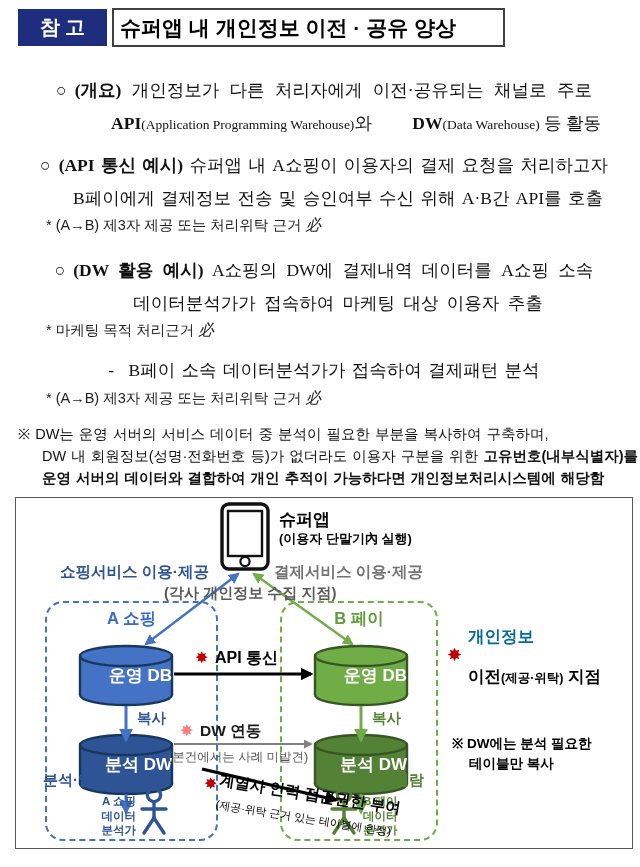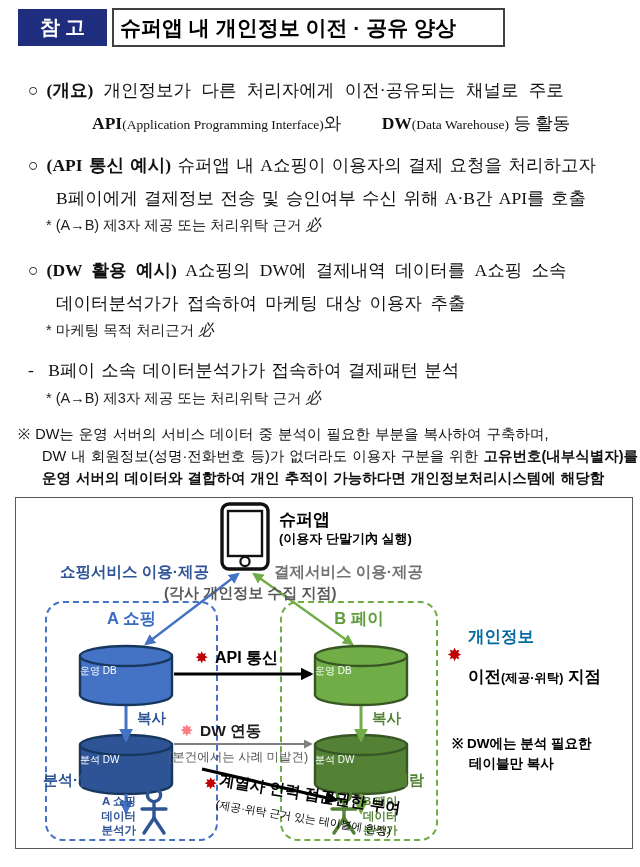--- a/index.html
+++ b/index.html
@@ -15,21 +15,21 @@
     display:flex; align-items:center; justify-content:center; letter-spacing:5px;
     padding-left:5px;
   }
   .title-box {
     position:absolute; left:112px; top:8px; width:393px; height:39px;
     border:2px solid #404040; display:flex; align-items:center;
     padding-left:6px; font-weight:bold; font-size:21px; color:#000;
   }
   
   .serif { font-family:"Liberation Serif", serif; }
-  .bullet { position:absolute; left:28px; width:612px; font-size:17.5px; color:#111; }
+  .bullet { position:absolute; left:18px; width:612px; font-size:17.5px; color:#111;text-align:center; }
   .bullet .line { line-height:33px; white-space:nowrap; }
   .bullet .line2 { padding-left:28px; }
   .blbl { font-weight:bold; }
   .marker { margin-right:8px; }
   .small-paren { font-size:13.5px; }
   .apidw { font-weight:bold;margin-left:36px; }
   .ws6 { word-spacing:6px; }
   .ws5 { word-spacing:5px; }
   .ws4 { word-spacing:4px; }
   .ws2 { word-spacing:2px; }
@@ -51,22 +51,22 @@
   }
   .dg-abs { position:absolute; white-space:nowrap; }
   .dash-box { position:absolute; border-radius:18px; }
   .box-a { left:29px; top:103px; width:173px; height:240px; border:2.5px dashed #4472c4; }
   .box-b { left:264px; top:103px; width:158px; height:240px; border:2.5px dashed #70ad47; }
   .box-label { position:absolute; top:110px; font-weight:bold; font-size:16.5px; text-align:center; }
   .lbl-a { left:29px; width:173px; color:#3a6bc4; }
   .lbl-b { left:264px; width:158px; color:#5d9c3a; }
   .svg-layer { position:absolute; left:0; top:0; }
   .cyl-text {
-    position:absolute; width:92px; text-align:left; color:#fff;
-    font-weight:normal; font-size:10px;
+    position:absolute; width:92px; text-align:right; color:#fff;
+    font-weight:bold; font-size:17px;
   }
   .superapp-title { left:263px; top:10px; font-weight:bold; font-size:17px; color:#000; }
   .superapp-sub { left:263px; top:32px; font-weight:bold; font-size:13px; color:#000; }
   .svc-left { left:44px; top:64px; font-weight:bold; font-size:15.5px; color:#2e5496; }
   .svc-right { left:258px; top:64px; font-weight:bold; font-size:15.5px; color:#737373; }
   .collect { left:148px; top:86px; font-weight:bold; font-size:15px; color:#595959; }
   .copy-a { left:121px; top:211px; font-weight:bold; font-size:14.5px; color:#2e5496; }
   .copy-b { left:356px; top:211px; font-weight:bold; font-size:14.5px; color:#548235; }
   .api-lbl { left:199px; top:150px; font-weight:bold; font-size:16px; color:#000; }
   .dwlink-lbl { left:184px; top:223px; font-weight:bold; font-size:15.5px; color:#1a1a1a; }
@@ -103,21 +103,21 @@
   <div class="title-box">
     <span>슈퍼앱 내 개인정보 이전 · 공유 양상</span>
   </div>
 
   <div class="bullet serif" style="top:74px;">
     <div class="line ws6">
       <span class="marker">○</span><span class="blbl">(개요)</span>
       <span>개인정보가  다른  처리자에게  이전·공유되는  채널로  주로</span>
     </div>
     <div class="line line2">
-      <span class="apidw">API</span><span class="small-paren">(Application Programming Interface)</span><span>와</span>
+      <span class="apidw">API</span><span class="small-paren">(Application Programming Warehouse)</span><span>와</span>
       <span class="apidw">DW</span><span class="small-paren">(Data Warehouse)</span>
       <span>등 활동</span>
     </div>
   </div>
 
   <div class="bullet serif" style="top:149px;">
     <div class="line ws2">
       <span class="marker">○</span><span class="blbl">(API 통신 예시)</span>
       <span>슈퍼앱 내 A쇼핑이 이용자의 결제 요청을 처리하고자</span>
     </div>

